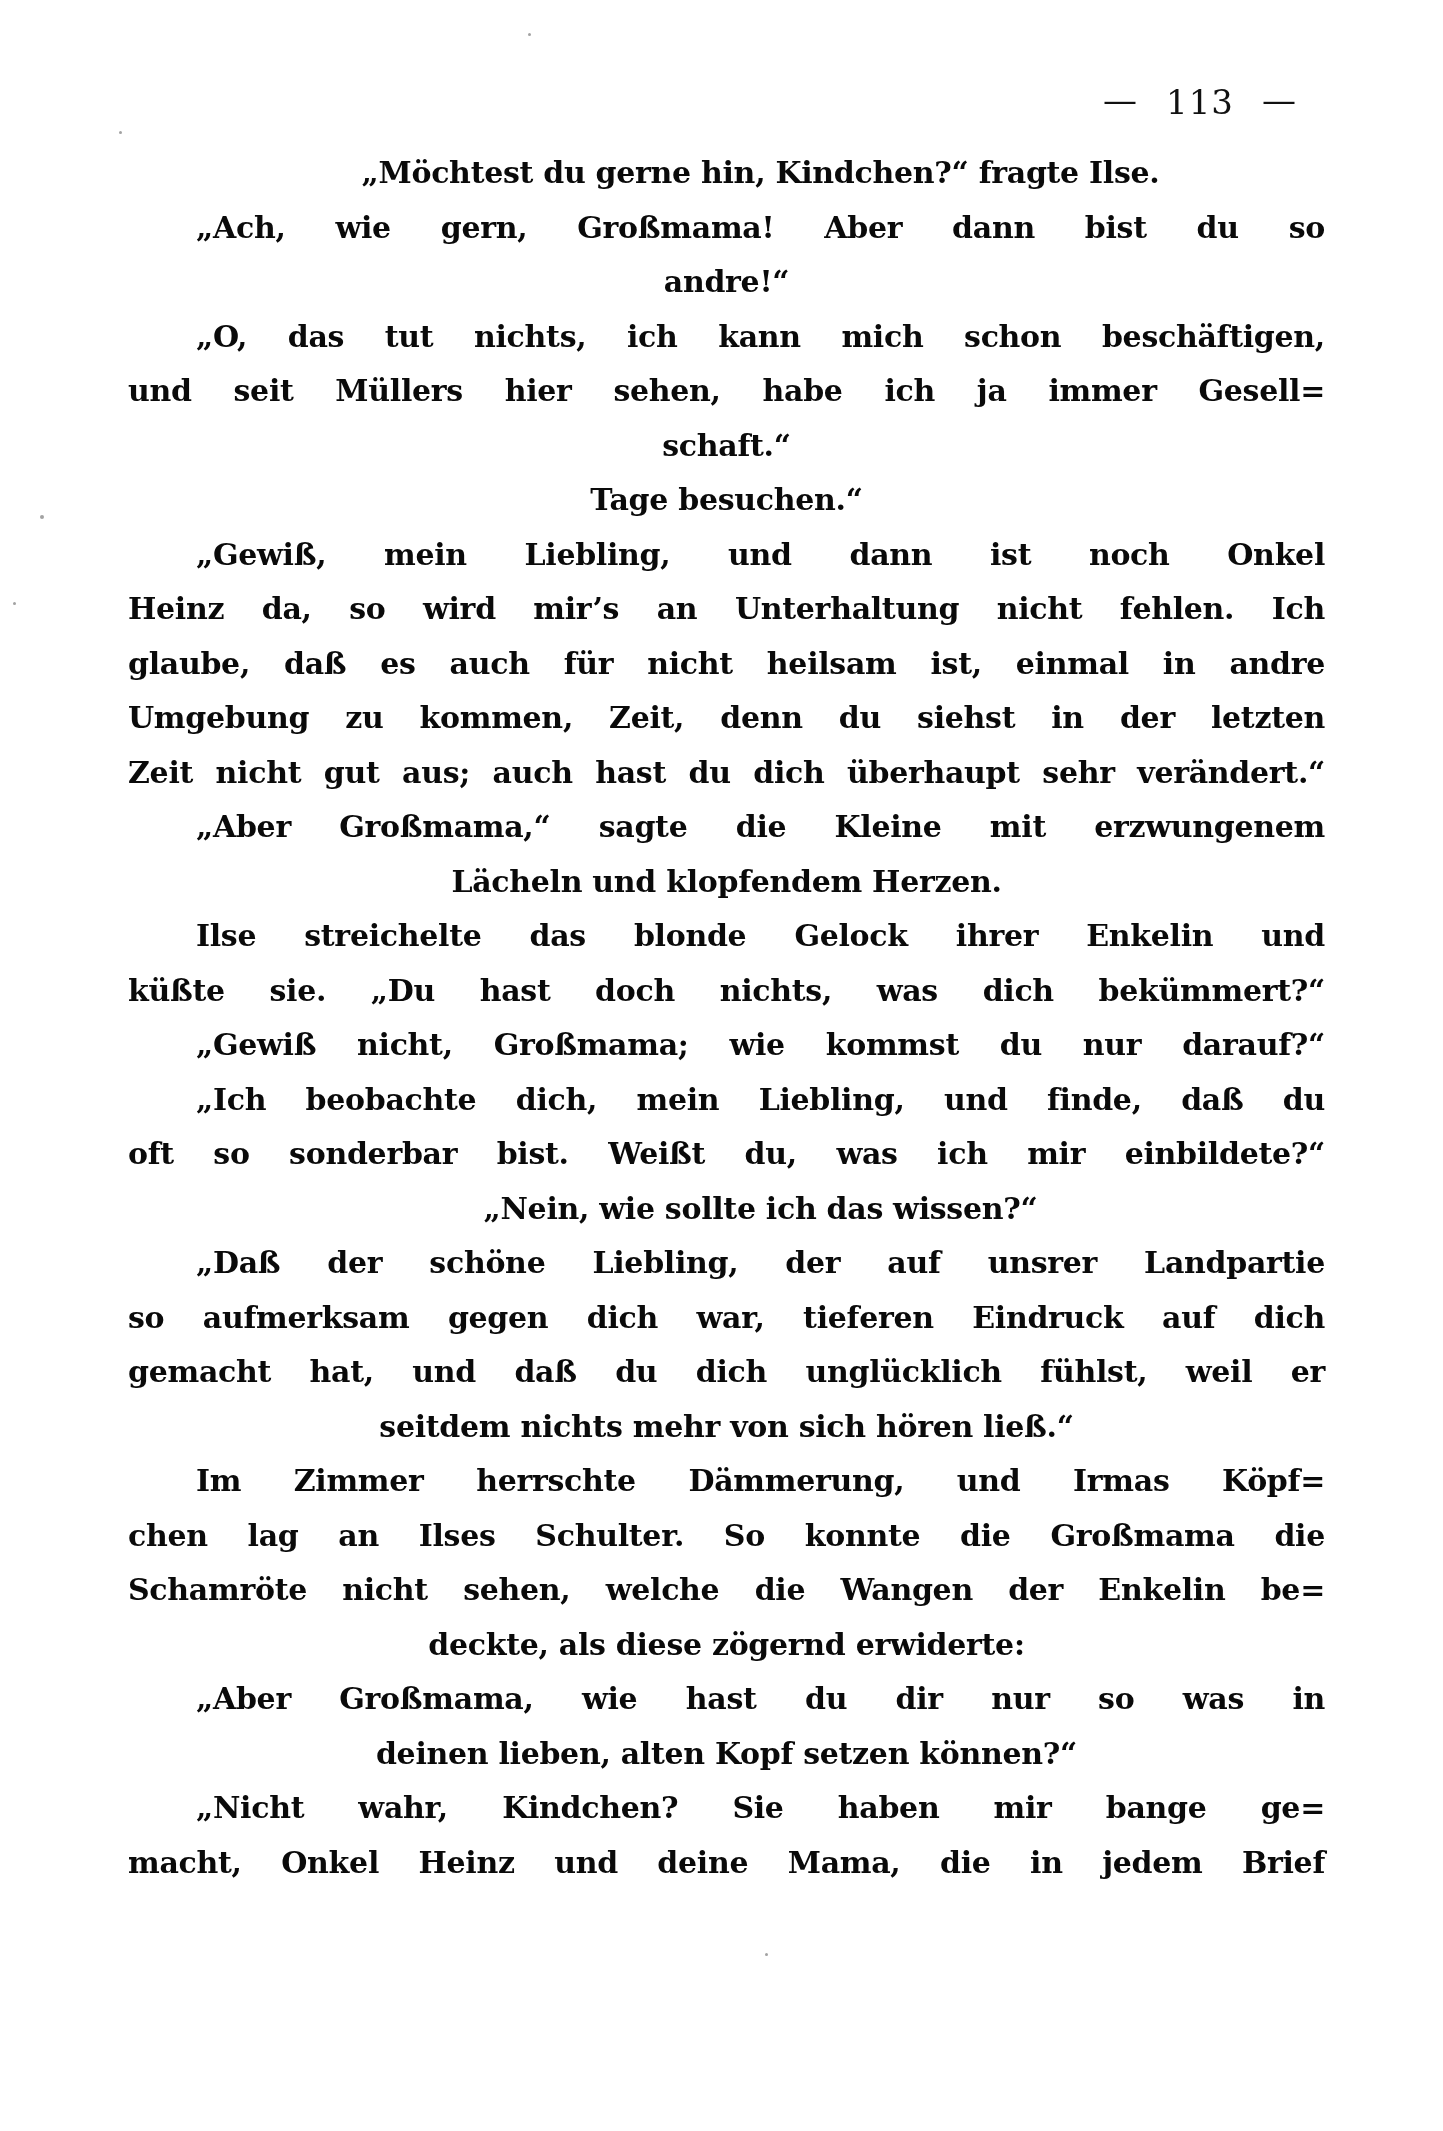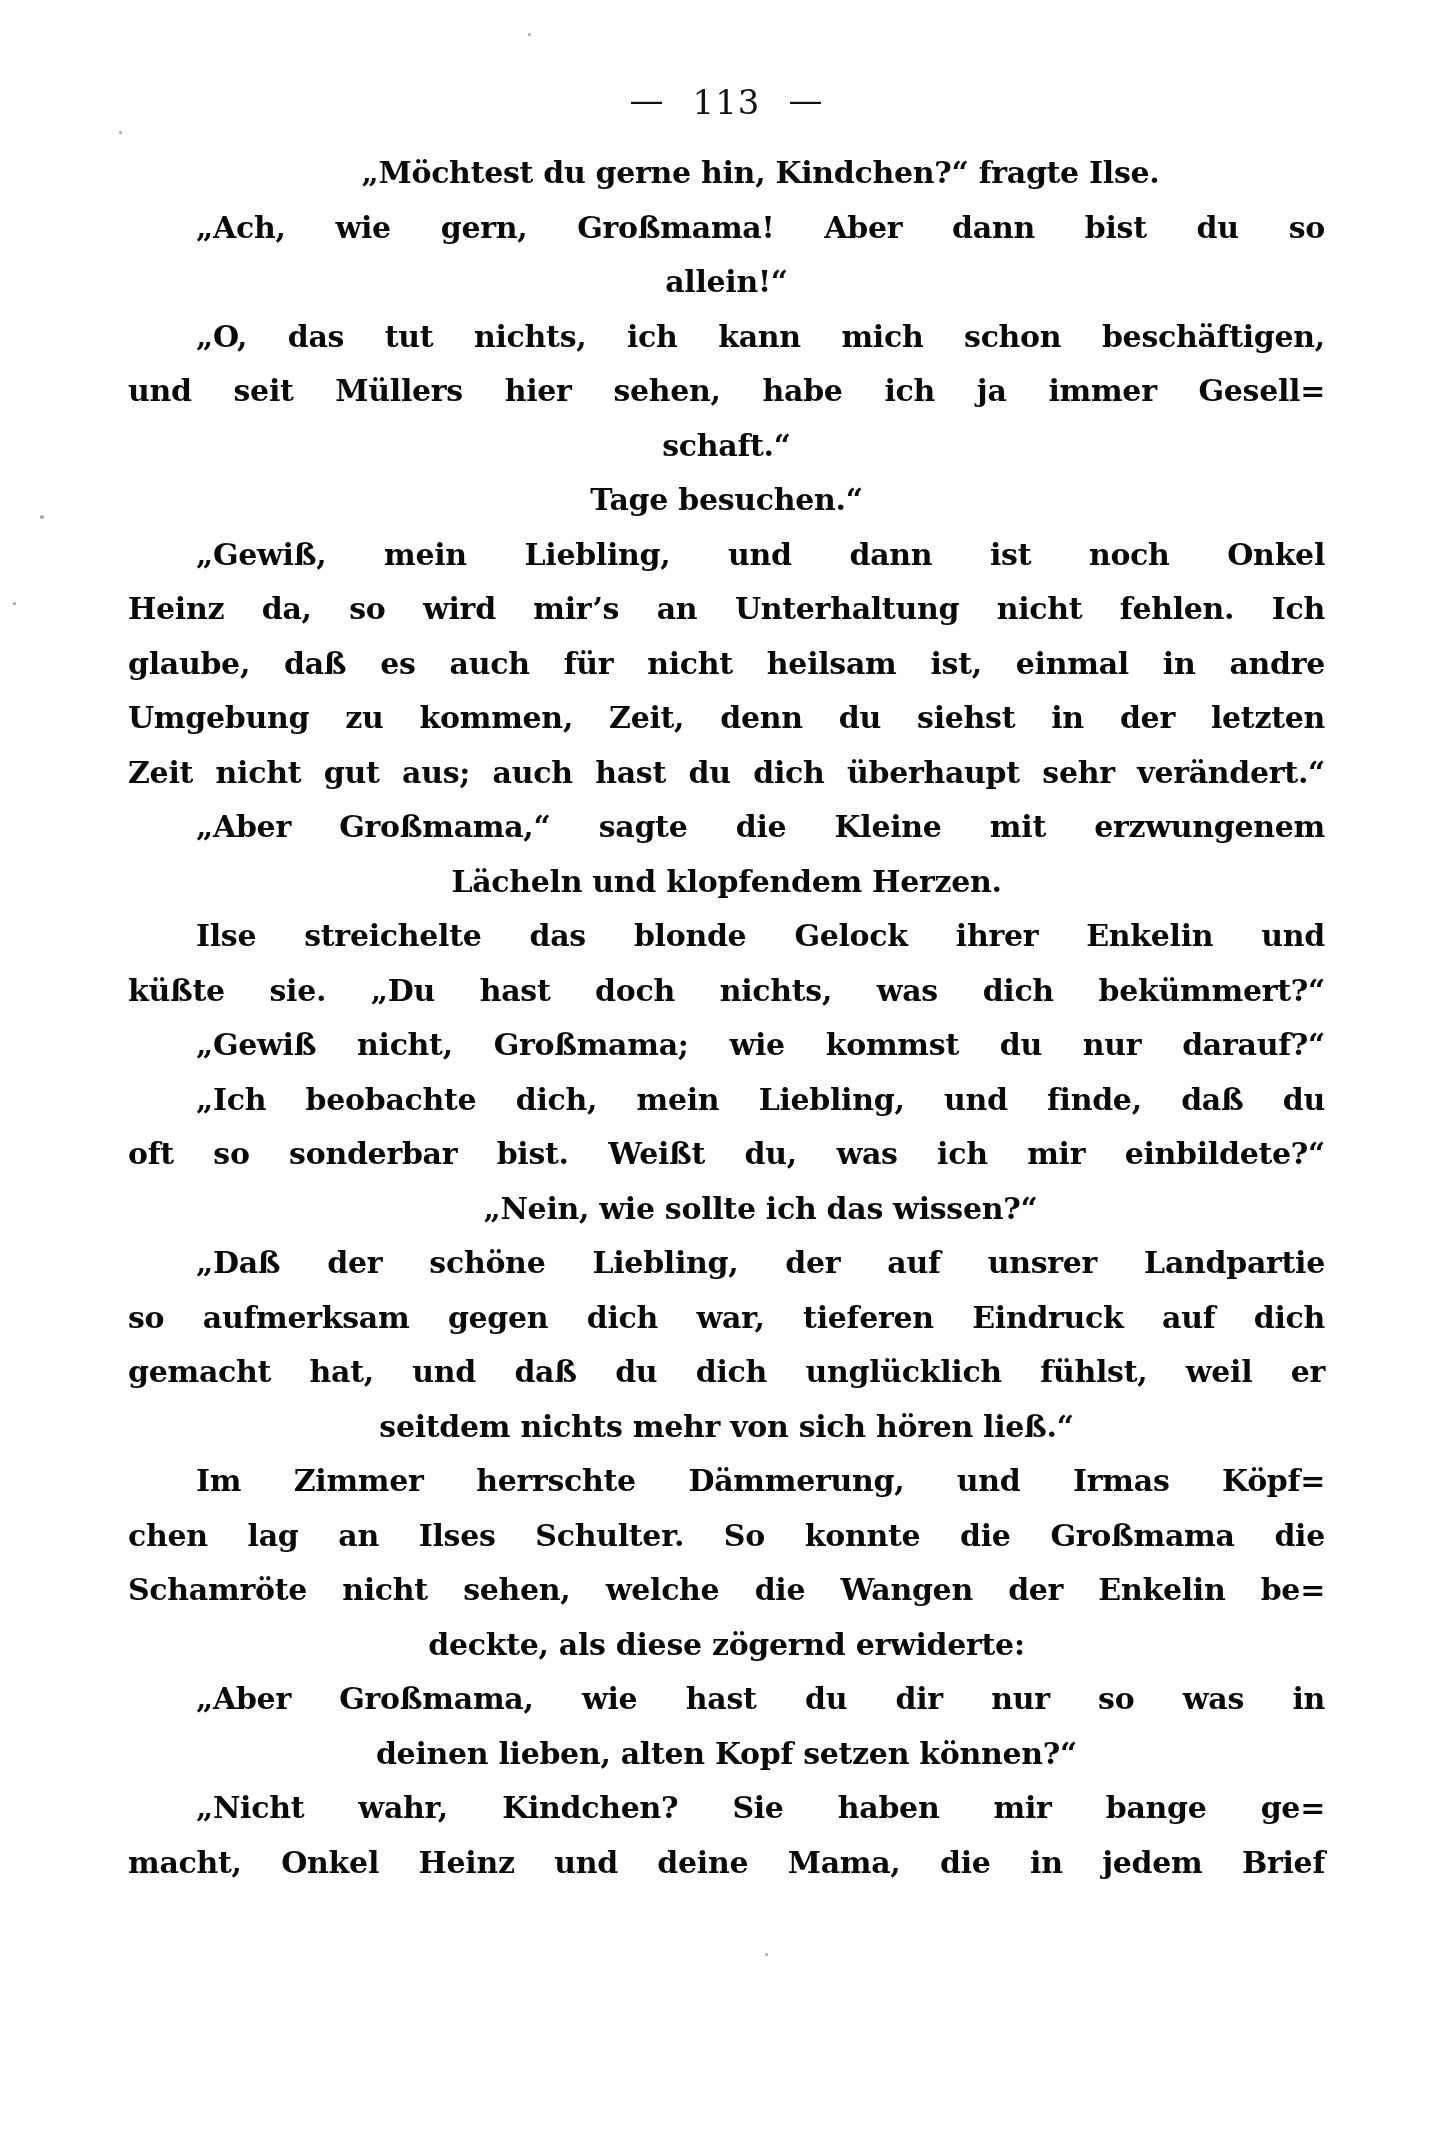--- a/index.html
+++ b/index.html
@@ -14,21 +14,21 @@
     background: #ffffff;
     overflow: hidden;
     font-family: "DejaVu Serif", "Liberation Serif", serif;
     color: #0a0a0a;
   }
   .running-head {
     position: absolute;
     top: 82px;
     left: 128px;
     width: 1197px;
-    text-align: center;
+    text-align: right;
     font-size: 34px;
     font-weight: normal;
     letter-spacing: 1px;
     color: #111111;
   }
   .running-head .dash {
     display: inline-block;
     margin: 0 28px;
     transform: translateY(-2px);
   }
@@ -76,21 +76,21 @@
   </div>
 
   <div class="text-block">
 
     <div class="paragraph">
       <div class="line first">„Möchtest du gerne hin, Kindchen?“ fragte Ilse.</div>
     </div>
 
     <div class="paragraph">
       <div class="line first j">„Ach, wie gern, Großmama!  Aber dann bist du so</div>
-      <div class="line">allein!“</div>
+      <div class="line">andre!“</div>
     </div>
 
     <div class="paragraph">
       <div class="line first j">„O, das tut nichts, ich kann mich schon beschäftigen,</div>
       <div class="line j">und seit Müllers hier sehen, habe ich ja immer Gesell=</div>
       <div class="line">schaft.“</div>
     </div>
 
     <div class="paragraph">
       <div class="line">Tage besuchen.“</div>

